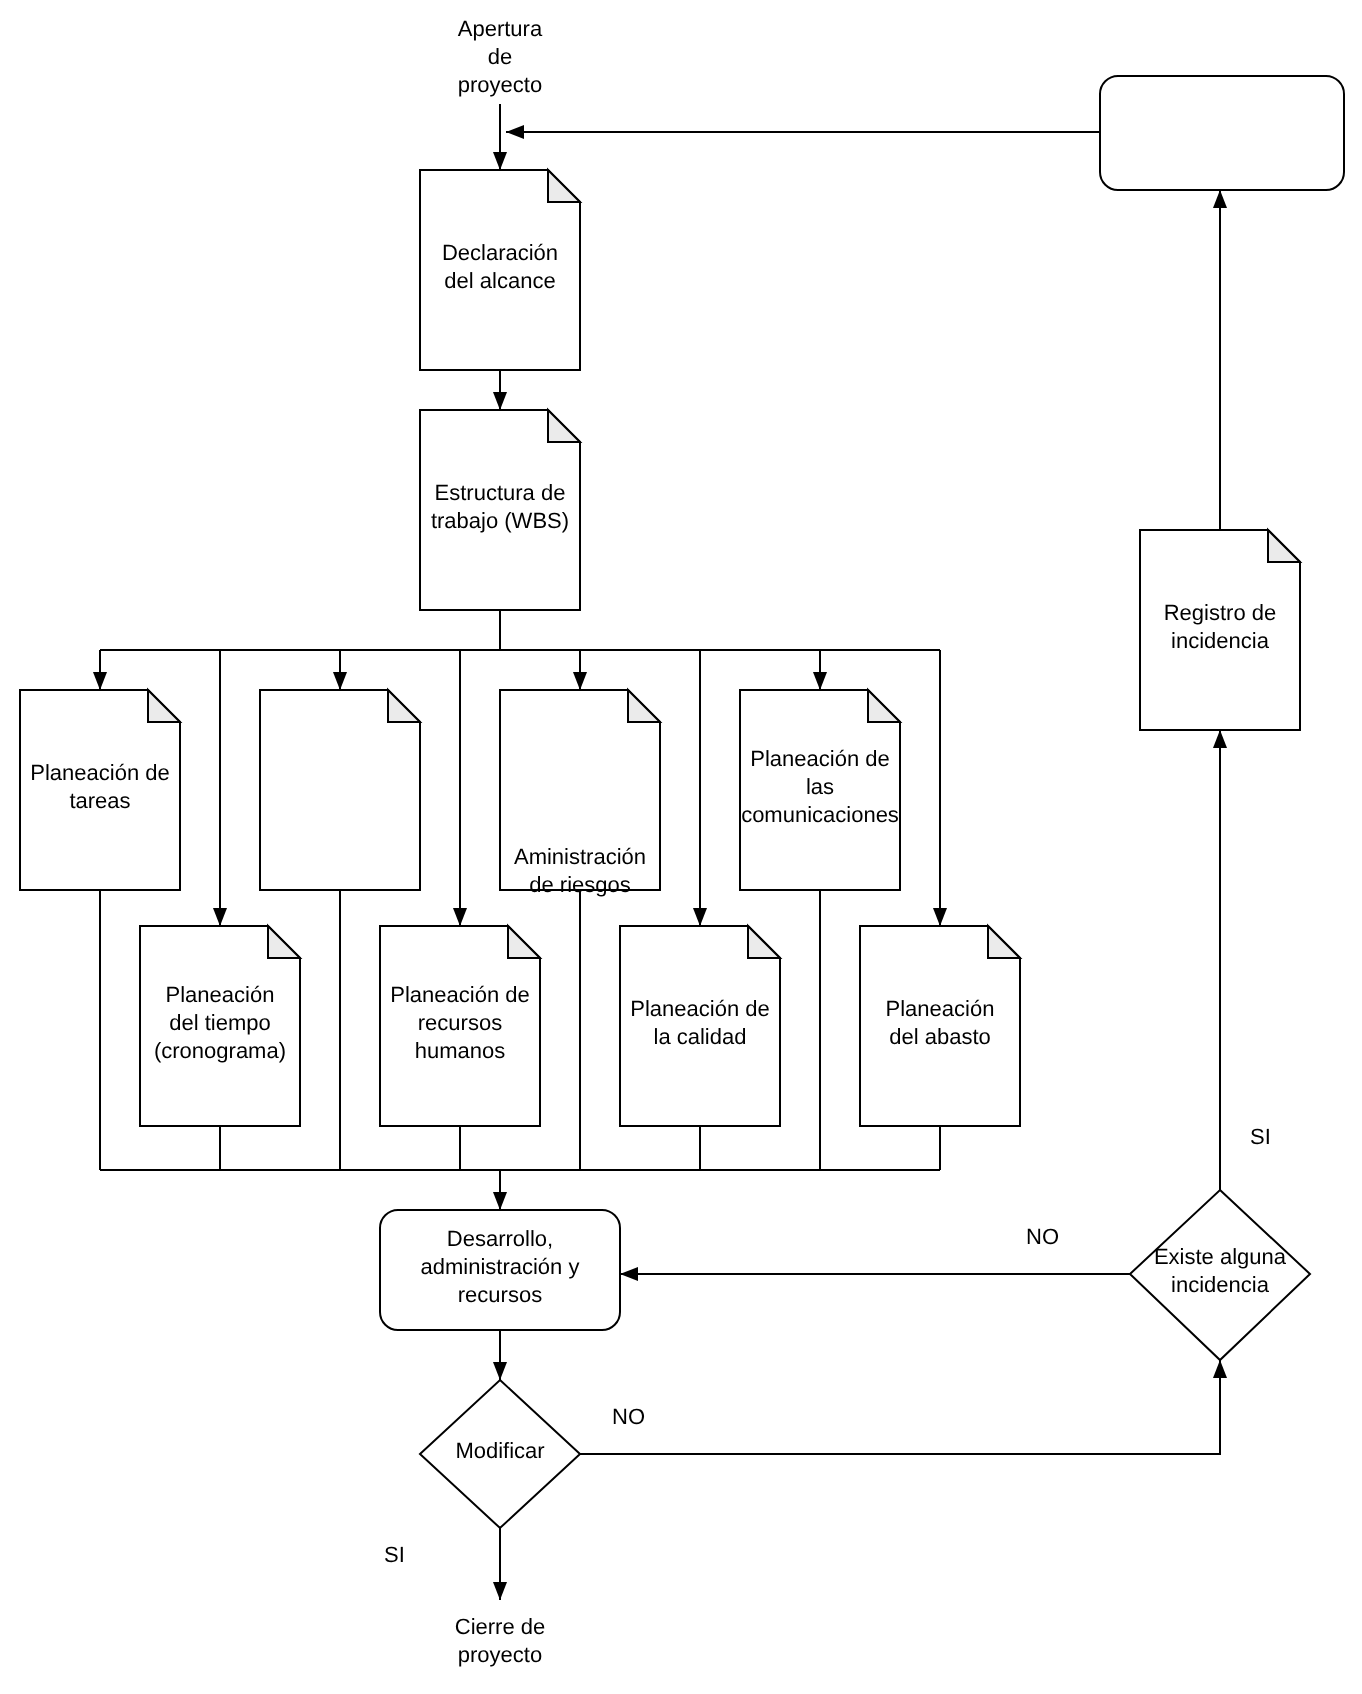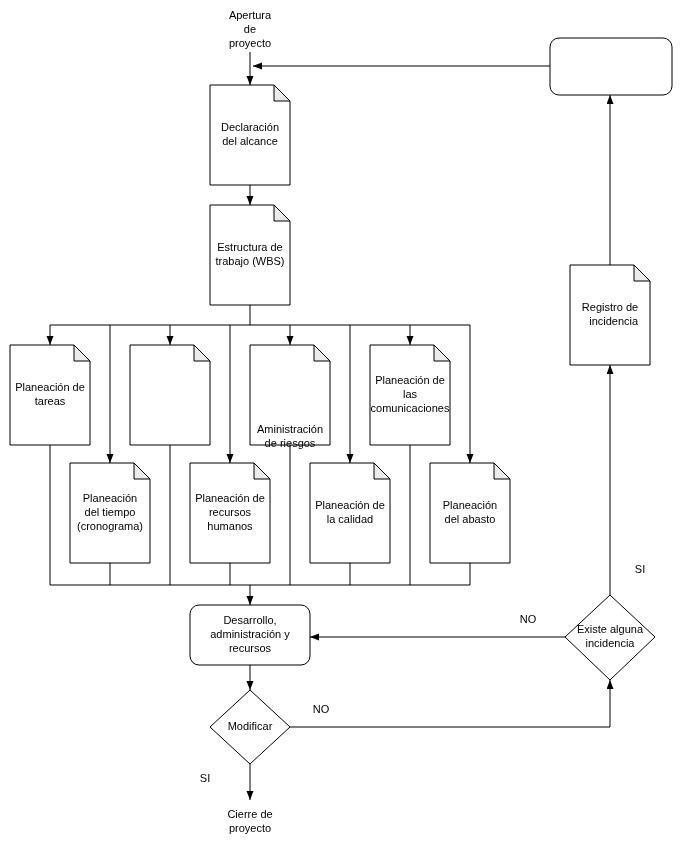--- a/index.html
+++ b/index.html
@@ -40,21 +40,20 @@
     text-align: center;
     font-size: 11px;
     line-height: 1.25;
     color: var(--text, #000000);
     white-space: pre-line;
   }
   .edge-label {
     position: absolute;
     font-size: 11px;
     line-height: 1.2;
-    text-align: center;
     color: var(--text, #000000);
   }
 </style>
 </head>
 <body>
 
 <div id="canvas">
 
   <svg width="681" height="847" viewBox="0 0 681 847">
     <defs>
@@ -174,21 +173,21 @@
 
   <div class="label" style="left:192px; top:607px; width:116px; height:56px;">Desarrollo,
 administración y
 recursos</div>
   <div class="label" style="left:212px; top:692px; width:76px; height:70px;">Modificar</div>
   <div class="label" style="left:215px; top:804px; width:70px; height:36px;">Cierre de
 proyecto</div>
 
   <div class="label" style="left:570px; top:597px; width:80px; height:80px;">Existe alguna
 incidencia</div>
-  <div class="label" style="left:571px; top:266px; width:78px; height:98px;text-align:right;">Registro de
+  <div class="label" style="left:571px; top:266px; width:78px; height:98px;">Registro de
 incidencia</div>
 
   <div class="edge-label" style="left:192px; top:772px; width:26px;">SI</div>
   <div class="edge-label" style="left:306px; top:703px; width:30px;">NO</div>
   <div class="edge-label" style="left:513px; top:613px; width:30px;">NO</div>
   <div class="edge-label" style="left:625px; top:563px; width:30px;">SI</div>
 
 </div>
 
 </body></html>

